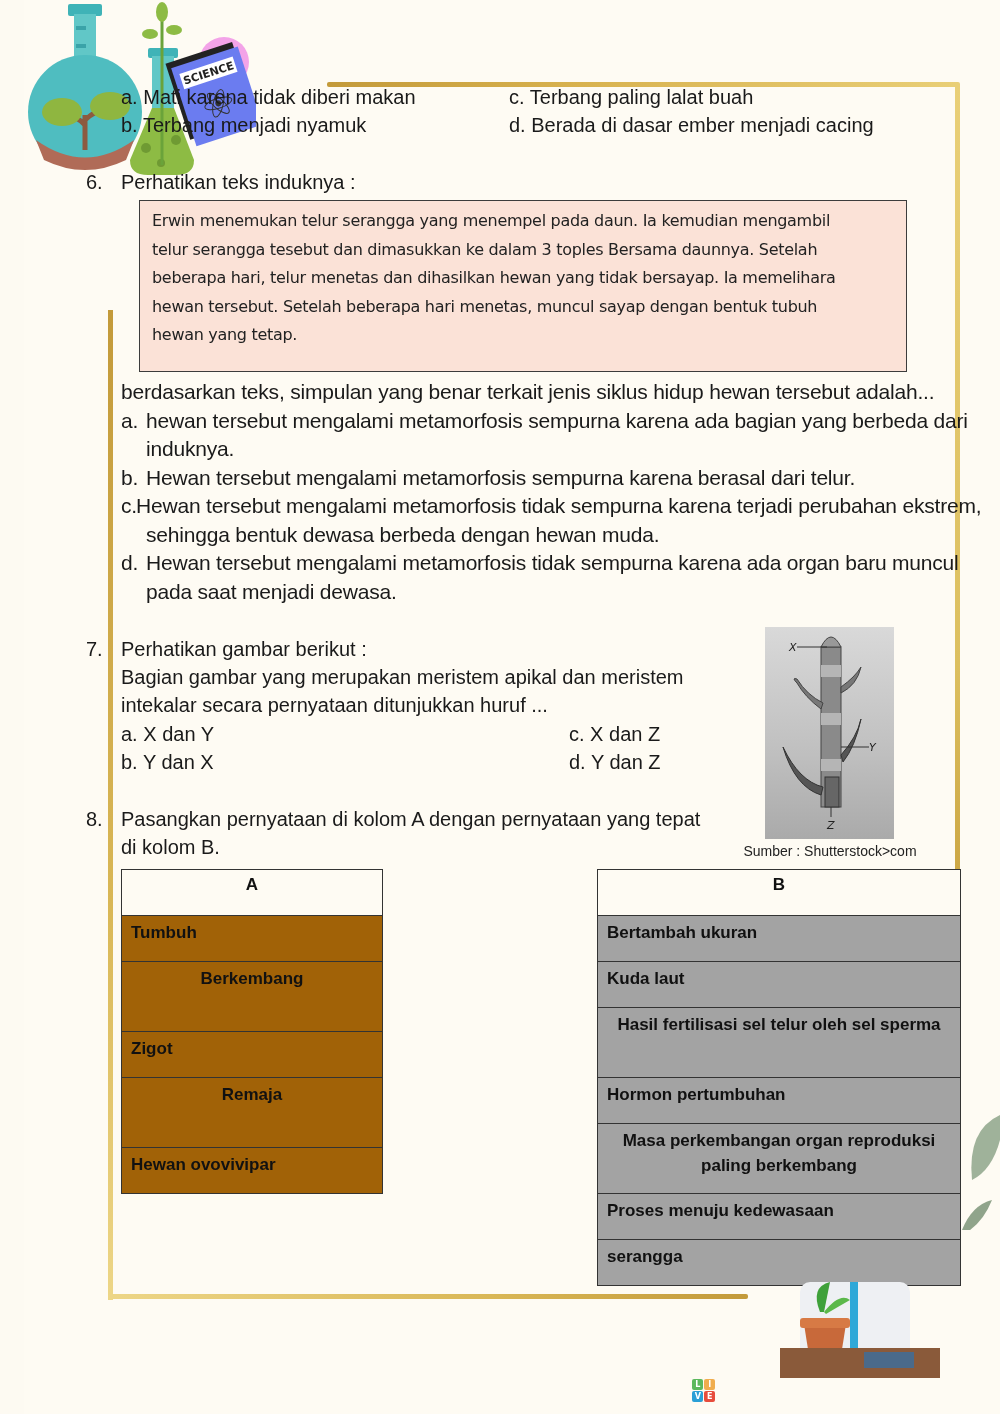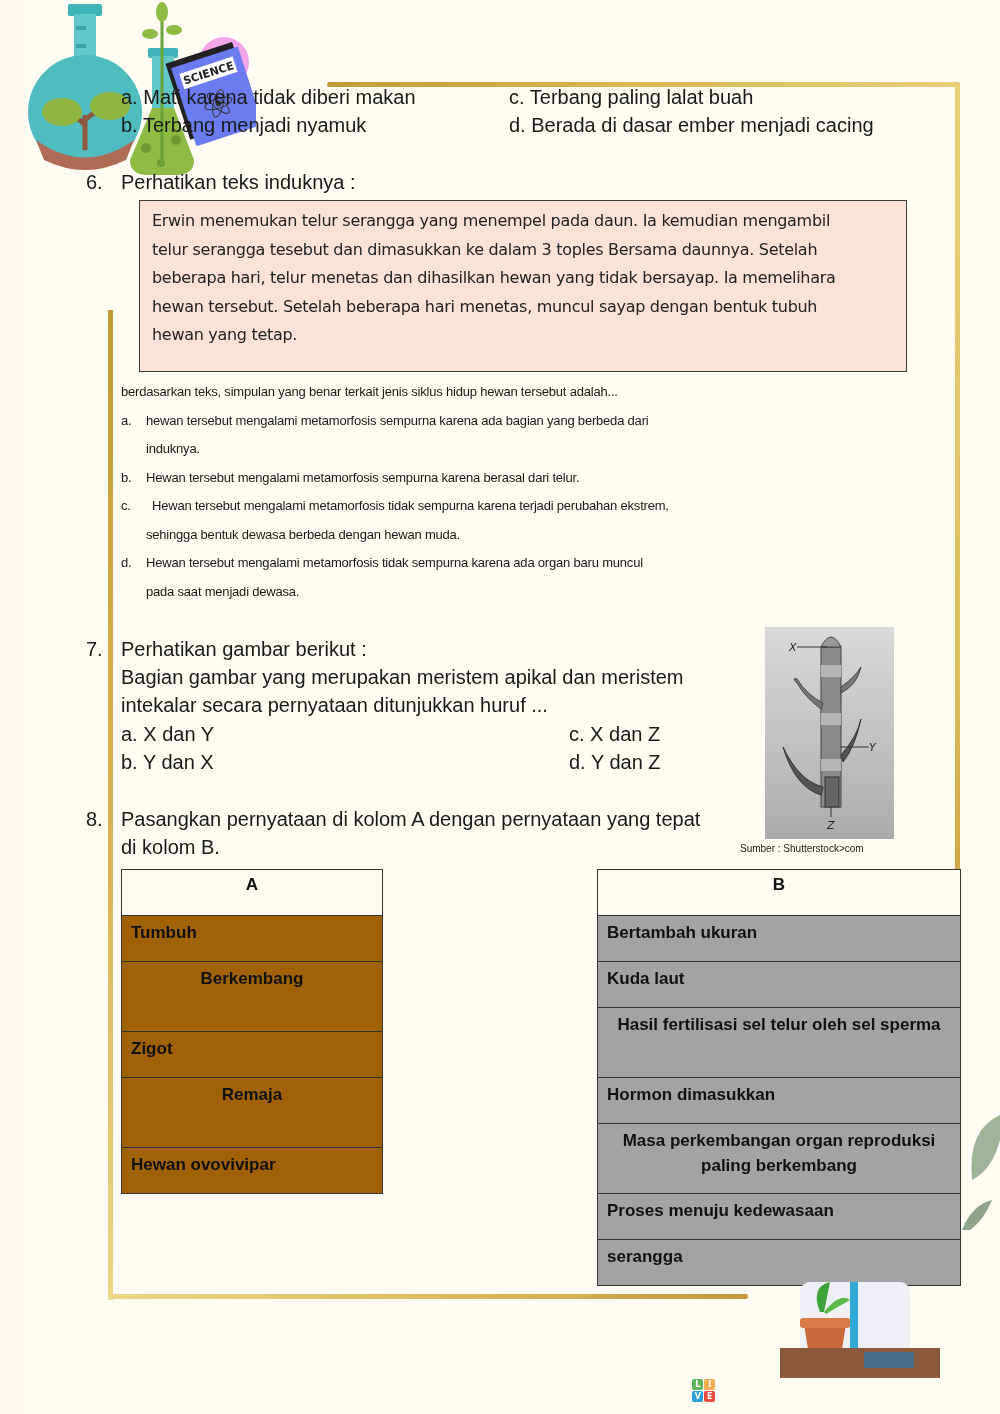--- a/index.html
+++ b/index.html
@@ -22,25 +22,25 @@
   .gold-bottom { left: 108px; top: 1294px; width: 640px; height: 5px; background: linear-gradient(90deg,#edd687,#d9b756 60%,#c39a3a); border-radius: 2px; }
 
   .narrative-box {
     left: 139px; top: 200px; width: 768px; height: 172px;
     background: #fbe2d7; border: 1.5px solid #3c3c3c;
     padding: 6px 12px;
     font-family: "DejaVu Sans", sans-serif; font-size: 16px; line-height: 28.5px; color: #222;
   }
   .narrative-box div { white-space: nowrap; letter-spacing: -0.3px; }
 
-  .condensed { font-family: "Liberation Sans", sans-serif; font-size: 13px; letter-spacing: -0.2px; }
+  .condensed { font-family: "Liberation Sans", sans-serif; font-size: 21px; letter-spacing: -0.2px; }
 
   
   .figure { left: 765px; top: 627px; width: 129px; height: 212px; background: linear-gradient(180deg,#d9d9d9,#bfbfbf 60%,#aaa); }
-  .caption { left: 740px; top: 843px; width: 180px; font-size: 10px; color: #222; }
+  .caption { left: 740px; top: 843px; width: 180px; font-size: 14px; text-align: center; color: #222; }
 
   
   table.match { position: absolute; border-collapse: collapse; font-size: 17px; font-weight: bold; color: #111; }
   table.match td { border: 1.3px solid #333; padding: 4px 9px 0 9px; vertical-align: top; line-height: 25px; }
   table.match th { border: 1.3px solid #333; height: 46px; vertical-align: top; padding-top: 5px; font-size: 17px; background: #fefbf3; }
   #tableA { left: 121px; top: 869px; width: 262px; }
   #tableA td { background: #a16207; }
   #tableB { left: 597px; top: 869px; width: 364px; }
   #tableB td { background: #a3a3a3; }
   .h46 { height: 46px; } .h70 { height: 70px; text-align: center; }
@@ -115,21 +115,21 @@
 <div class="abs txt condensed" style="left:121px;top:378px;">berdasarkan teks, simpulan yang benar terkait jenis siklus hidup hewan tersebut adalah...</div>
 
 <div class="abs txt condensed" style="left:121px;top:407px;">a.</div>
 <div class="abs txt condensed" style="left:146px;top:407px;">hewan tersebut mengalami metamorfosis sempurna karena ada bagian yang berbeda dari</div>
 <div class="abs txt condensed" style="left:146px;top:435px;">induknya.</div>
 
 <div class="abs txt condensed" style="left:121px;top:464px;">b.</div>
 <div class="abs txt condensed" style="left:146px;top:464px;">Hewan tersebut mengalami metamorfosis sempurna karena berasal dari telur.</div>
 
 <div class="abs txt condensed" style="left:121px;top:492px;">c.</div>
-<div class="abs txt condensed" style="left:152px;top:492px;text-align:center;">Hewan tersebut mengalami metamorfosis tidak sempurna karena terjadi perubahan ekstrem,</div>
+<div class="abs txt condensed" style="left:136px;top:492px;text-align:center;">Hewan tersebut mengalami metamorfosis tidak sempurna karena terjadi perubahan ekstrem,</div>
 <div class="abs txt condensed" style="left:146px;top:521px;">sehingga bentuk dewasa berbeda dengan hewan muda.</div>
 
 <div class="abs txt condensed" style="left:121px;top:549px;">d.</div>
 <div class="abs txt condensed" style="left:146px;top:549px;">Hewan tersebut mengalami metamorfosis tidak sempurna karena ada organ baru muncul</div>
 <div class="abs txt condensed" style="left:146px;top:578px;">pada saat menjadi dewasa.</div>
 
 <div class="abs txt" style="left:86px;top:635px;">7.</div>
 <div class="abs txt" style="left:121px;top:635px;">Perhatikan gambar berikut :</div>
 <div class="abs txt" style="left:121px;top:663px;">Bagian gambar yang merupakan meristem apikal dan meristem</div>
 <div class="abs txt" style="left:121px;top:691px;">intekalar secara pernyataan ditunjukkan huruf ...</div>
@@ -195,21 +195,21 @@
   <tr>
         <td class="h46">Bertambah ukuran</td>
       </tr>
   <tr>
         <td class="h46">Kuda laut</td>
       </tr>
   <tr>
         <td class="h70">Hasil fertilisasi sel telur oleh sel sperma</td>
       </tr>
   <tr>
-        <td class="h46">Hormon dimasukkan</td>
+        <td class="h46">Hormon pertumbuhan</td>
       </tr>
   <tr>
         <td class="h70">Masa perkembangan organ reproduksi paling berkembang</td>
       </tr>
   <tr>
         <td class="h46">Proses menuju kedewasaan</td>
       </tr>
   <tr>
         <td class="h46">serangga</td>
       </tr>

